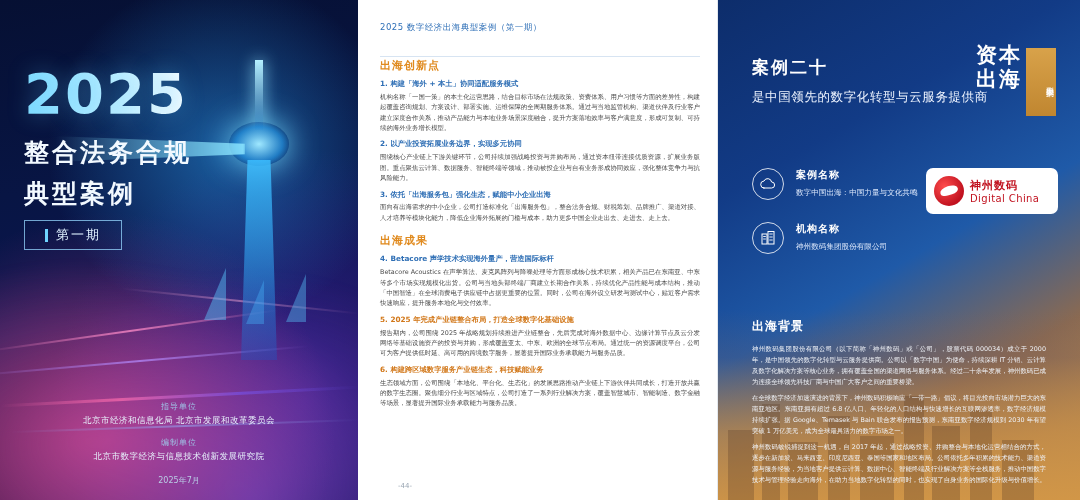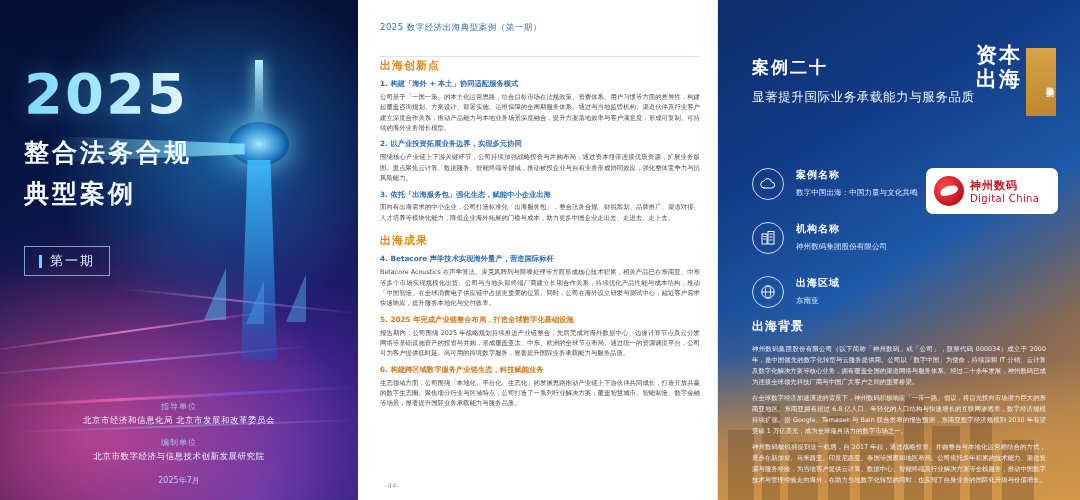--- a/index.html
+++ b/index.html
@@ -63,23 +63,23 @@
   .cover-text{position:absolute;left:24px;top:66px;color:#fff;}
   .year{
     font-size:56px;font-weight:700;letter-spacing:2px;line-height:1;
     background:linear-gradient(90deg,#7fdcff,#bfefff 55%,#ffffff);
     -webkit-background-clip:text;background-clip:text;color:transparent;
     text-shadow:0 0 22px rgba(90,200,255,.35);
   }
   .t1{font-size:25px;font-weight:700;margin-top:14px;letter-spacing:3px;color:#f2f9ff;}
   .t2{font-size:25px;font-weight:700;margin-top:8px;letter-spacing:3px;color:#f2f9ff;}
   .badge{
-    margin-top:36px;display:inline-flex;align-items:center;gap:8px;
+    margin-top:10px;display:inline-flex;align-items:center;gap:8px;
     border:1px solid rgba(150,215,255,.75);
-    padding:5px 14px;font-size:13px;letter-spacing:2px;color:#dff1ff;
+    padding:5px 20px;font-size:13px;letter-spacing:2px;color:#dff1ff;
   }
   .badge .bar{display:inline-block;width:3px;height:13px;background:#6fd4ff;}
   .cover-foot{
     position:absolute;left:0;right:0;bottom:14px;text-align:center;color:#cfe0f5;
   }
   .cf-label{font-size:8px;color:#9fc2e6;letter-spacing:1px;}
   .cf-org{font-size:8.5px;color:#e7f1fc;margin-top:3px;letter-spacing:.5px;}
   .cf-date{font-size:8px;color:#b9cde6;margin-top:12px;}
 
   
@@ -94,21 +94,21 @@
   }
   .mid-body{position:absolute;top:58px;left:22px;right:18px;bottom:26px;}
   .sec-title{
     font-size:11px;font-weight:700;color:#e08a1e;margin:10px 0 6px 0;letter-spacing:1px;
   }
   .sec-title:first-child{margin-top:0;}
   .para-h{font-size:7.3px;font-weight:700;color:#2f6fb5;margin:6px 0 2px 0;line-height:1.5;}
   .para-h.orange{color:#d2781a;}
   .para{font-size:6.4px;color:#4a4a4a;line-height:1.62;text-align:justify;margin:0 0 4px 0;}
   .mid-foot{
-    position:absolute;left:27px;bottom:10px;font-size:7px;color:#9aa6b3;
+    position:absolute;left:40px;bottom:10px;font-size:7px;color:#9aa6b3;
   }
   .divider-v{position:absolute;top:0;bottom:0;width:1px;background:#e3e8ee;}
 
   
   .casepage{
     position:relative;flex:1 1 auto;height:500px;
     background:linear-gradient(150deg,#0d2d6b 0%,#123b86 28%,#1f5aa8 52%,#8a6a52 74%,#b98a4e 88%,#c99a55 100%);
     overflow:hidden;
   }
   .city{
@@ -213,21 +213,21 @@
   </div>
 
   <div class="midpage">
     <div class="mid-header">2025 数字经济出海典型案例（第一期）</div>
 
     <div class="mid-body">
       <div class="sec-title">出海创新点</div>
 
       <div>
         <div class="para-h">1. 构建「海外 + 本土」协同适配服务模式</div>
-        <p class="para">公司基于「一国一策」的本土化运营思路，结合目标市场在法规政策、资费体系、用户习惯等方面的差异性，构建起覆盖咨询规划、方案设计、部署实施、运维保障的全周期服务体系。通过与当地监管机构、渠道伙伴及行业客户建立深度合作关系，推动产品能力与本地业务场景深度融合，提升方案落地效率与客户满意度，形成可复制、可持续的海外业务增长模型。</p>
+        <p class="para">机构名称「一国一策」的本土化运营思路，结合目标市场在法规政策、资费体系、用户习惯等方面的差异性，构建起覆盖咨询规划、方案设计、部署实施、运维保障的全周期服务体系。通过与当地监管机构、渠道伙伴及行业客户建立深度合作关系，推动产品能力与本地业务场景深度融合，提升方案落地效率与客户满意度，形成可复制、可持续的海外业务增长模型。</p>
       </div>
       <div>
         <div class="para-h">2. 以产业投资拓展业务边界，实现多元协同</div>
         <p class="para">围绕核心产业链上下游关键环节，公司持续加强战略投资与并购布局，通过资本纽带连接优质资源，扩展业务版图。重点聚焦云计算、数据服务、智能终端等领域，推动被投企业与自有业务形成协同效应，强化整体竞争力与抗风险能力。</p>
       </div>
       <div>
         <div class="para-h">3. 依托「出海服务包」强化生态，赋能中小企业出海</div>
         <p class="para">面向有出海需求的中小企业，公司打造标准化「出海服务包」，整合法务合规、财税筹划、品牌推广、渠道对接、人才培养等模块化能力，降低企业海外拓展的门槛与成本，助力更多中国企业走出去、走进去、走上去。</p>
       </div>
 
@@ -259,21 +259,21 @@
       <div class="sk" style="left:110px;width:22px;height:84px;"></div>
       <div class="sk" style="left:142px;width:34px;height:64px;"></div>
       <div class="sk" style="left:186px;width:20px;height:104px;"></div>
       <div class="sk" style="left:214px;width:28px;height:74px;"></div>
       <div class="sk" style="left:252px;width:22px;height:90px;"></div>
       <div class="sk" style="left:284px;width:32px;height:60px;"></div>
     </div>
 
     <div class="case-head">
       <div class="case-no">案例二十</div>
-      <div class="case-title">显著提升国际业务承载能力与服务品质</div>
+      <div class="case-title">是中国领先的数字化转型与云服务提供商</div>
     </div>
 
     <div class="zbch">
       <div class="l1">资本</div>
       <div class="l2">出海</div>
       <div class="stamp">典型案例</div>
     </div>
 
     <div class="logo-card">
       <div class="logo-mark"></div>
@@ -308,33 +308,20 @@
             <line x1="9.3" y1="7" x2="12.7" y2="7" stroke="#fff" stroke-width="0.9"></line>
             <line x1="9.3" y1="10" x2="12.7" y2="10" stroke="#fff" stroke-width="0.9"></line>
           </svg>
         </div>
         <div>
           <div class="info-lab">机构名称</div>
           <div class="info-val">神州数码集团股份有限公司</div>
         </div>
       </div>
 
-      <div class="info-row">
-        <div class="info-ico">
-          <svg width="16" height="16" viewBox="0 0 16 16">
-            <circle cx="8" cy="8" r="6.2" fill="none" stroke="#fff" stroke-width="1"></circle>
-            <ellipse cx="8" cy="8" rx="2.7" ry="6.2" fill="none" stroke="#fff" stroke-width="0.9"></ellipse>
-            <line x1="1.8" y1="8" x2="14.2" y2="8" stroke="#fff" stroke-width="0.9"></line>
-          </svg>
-        </div>
-        <div>
-          <div class="info-lab">出海区域</div>
-          <div class="info-val">东南亚</div>
-        </div>
-      </div>
 
     </div>
 
     <div class="bg-title">出海背景</div>
     <div class="bg-body">
       <p>神州数码集团股份有限公司（以下简称「神州数码」或「公司」，股票代码 000034）成立于 2000 年，是中国领先的数字化转型与云服务提供商。公司以「数字中国」为使命，持续深耕 IT 分销、云计算及数字化解决方案等核心业务，拥有覆盖全国的渠道网络与服务体系。经过二十余年发展，神州数码已成为连接全球领先科技厂商与中国广大客户之间的重要桥梁。</p>
       <p>在全球数字经济加速演进的背景下，神州数码积极响应「一带一路」倡议，将目光投向市场潜力巨大的东南亚地区。东南亚拥有超过 6.8 亿人口、年轻化的人口结构与快速增长的互联网渗透率，数字经济规模持续扩张。据 Google、Temasek 与 Bain 联合发布的报告预测，东南亚数字经济规模到 2030 年有望突破 1 万亿美元，成为全球最具活力的数字市场之一。</p>
       <p>神州数码敏锐捕捉到这一机遇，自 2017 年起，通过战略投资、并购整合与本地化运营相结合的方式，逐步在新加坡、马来西亚、印度尼西亚、泰国等国家和地区布局。公司依托多年积累的技术能力、渠道资源与服务经验，为当地客户提供云计算、数据中心、智能终端及行业解决方案等全栈服务，推动中国数字技术与管理经验走向海外，在助力当地数字化转型的同时，也实现了自身业务的国际化升级与价值增长。</p>
     </div>
   </div>

